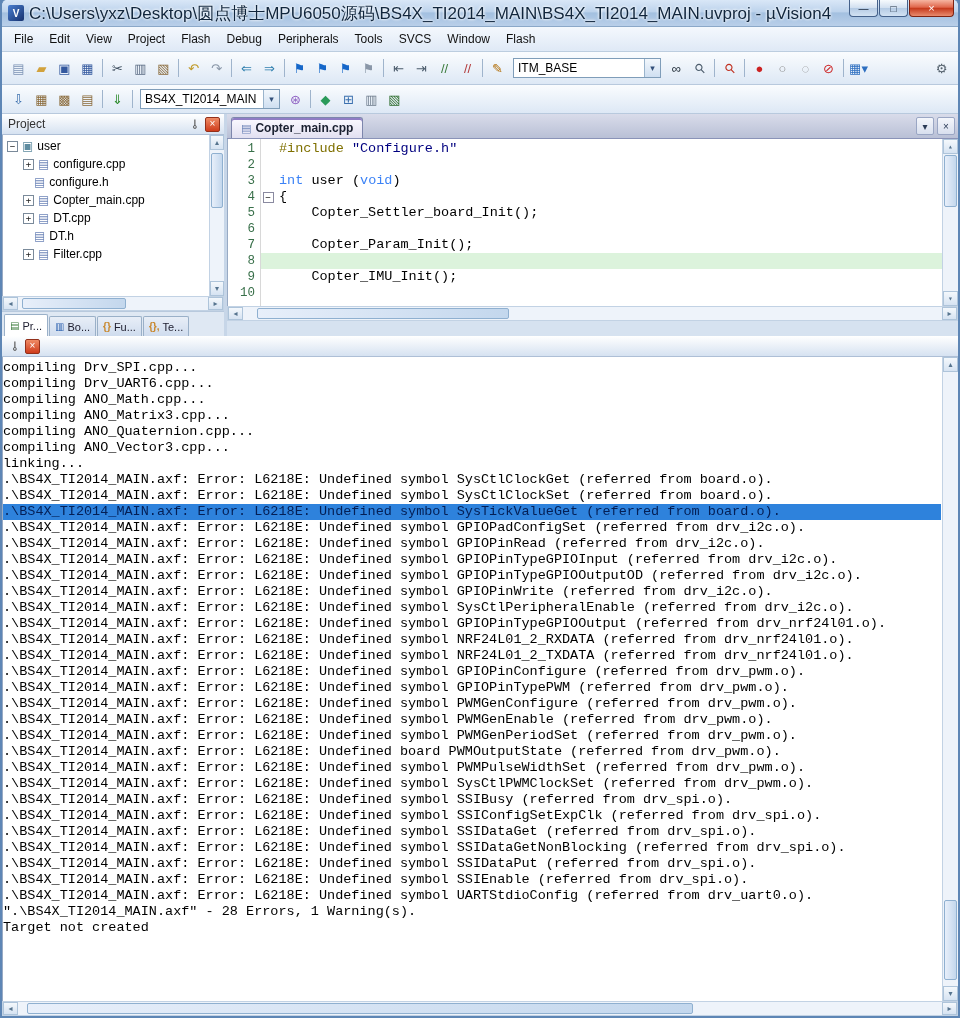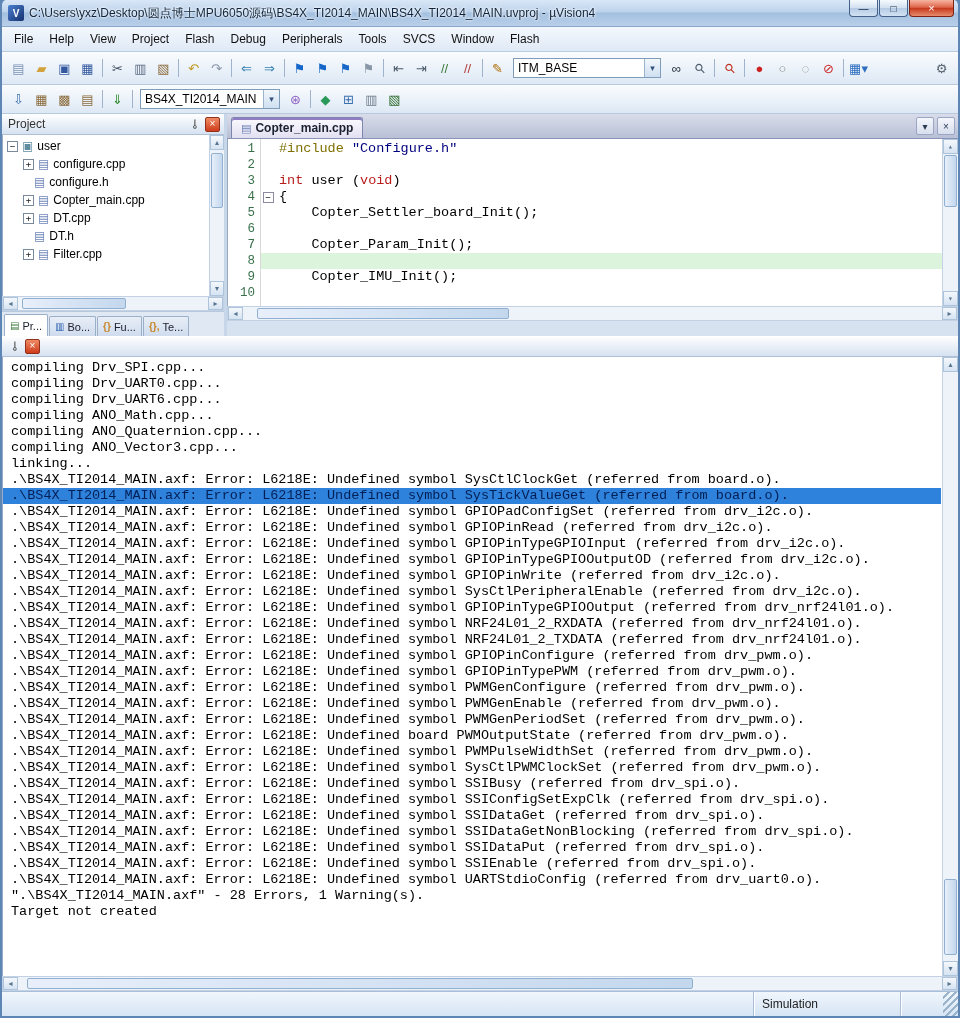--- a/index.html
+++ b/index.html
@@ -6,21 +6,21 @@
     font-family:"Liberation Sans","DejaVu Sans",sans-serif;font-size:12px;background:#5e86b5;}
   .window{width:960px;height:1018px;box-sizing:border-box;border:2px solid #5e86b5;border-top:none;
     border-radius:6px 6px 0 0;display:flex;flex-direction:column;background:#dce8f5;overflow:hidden;}
 
   
   .titlebar{height:26px;flex:0 0 26px;display:flex;align-items:center;padding:0 4px 0 6px;
     background:linear-gradient(#d9e7f7 0%,#bdd3ec 45%,#a3c0e0 50%,#b9cfe9 100%);
     border-bottom:1px solid #8ba8c8;border-radius:5px 5px 0 0;}
   .app-icon{width:16px;height:16px;margin-right:5px;border-radius:2px;display:flex;align-items:center;justify-content:center;
     background:linear-gradient(135deg,#4a7fd0,#16316e);color:#fff;font-size:10px;font-weight:bold;flex:0 0 16px;}
-  .title-text{flex:1;color:#10253c;font-size:12px;white-space:nowrap;overflow:hidden;text-overflow:ellipsis;
+  .title-text{flex:1;color:#10253c;font-size:17px;white-space:nowrap;overflow:hidden;text-overflow:ellipsis;
     text-shadow:0 0 3px #fff,0 0 3px #fff;}
   .win-controls{display:flex;gap:1px;align-self:flex-start;}
   .wbtn{height:17px;width:29px;box-sizing:border-box;border:1px solid #44618a;border-top:none;border-radius:0 0 4px 4px;
     display:flex;align-items:center;justify-content:center;font-size:10px;color:#16263a;
     background:linear-gradient(#f6fafd,#d2e0f0 48%,#b5cbe4 52%,#d2e2f3);}
   .wbtn.close-button{width:45px;color:#fff;border-color:#7e2312;
     background:linear-gradient(#f6b5a1,#e0674c 45%,#c63a1d 52%,#e88b6e);font-size:11px;}
 
   
   .menubar{height:24px;flex:0 0 24px;display:flex;align-items:center;padding-left:4px;
@@ -80,42 +80,42 @@
   .gutter{width:32px;flex:0 0 32px;padding-top:2px;border-right:1px solid #d8d8d8;}
   .gln{height:16px;line-height:16px;text-align:right;padding-right:5px;color:#39704a;font-size:12.5px;}
   .foldcol{width:14px;flex:0 0 14px;padding-top:2px;}
   .fln{height:16px;display:flex;align-items:center;justify-content:center;}
   .fbox{width:9px;height:9px;border:1px solid #8a8aa0;font:9px/8px "DejaVu Sans Mono",monospace;text-align:center;color:#222;background:#fff;}
   .codecol{flex:1;padding-top:2px;min-width:0;}
   .cln{height:16px;line-height:16px;white-space:pre;padding-left:4px;}
   .fln.hl,.cln.hl{background:#dcf3dc;}
   .tok-pp{color:#7f7000;}
   .tok-str{color:#00007f;}
-  .tok-kw{color:#b91c1c;}
+  .tok-kw{color:#3b82f6;}
   .tok-pl{color:#000;}
   .editor-below{height:15px;flex:0 0 15px;background:#d6e2f0;}
 
   
   .sb-h{height:15px;flex:0 0 15px;display:flex;background:#eef3fa;border:1px solid #c2d2e4;box-sizing:border-box;}
   .sb-v{position:absolute;top:0;bottom:0;right:0;width:16px;display:flex;flex-direction:column;background:#eef3fa;
     border-left:1px solid #c2d2e4;box-sizing:border-box;}
   .sb-btn{flex:0 0 15px;display:flex;align-items:center;justify-content:center;font-size:8px;color:#56748f;
     background:linear-gradient(#f4f8fc,#d6e3f2);border:1px solid #aec4da;box-sizing:border-box;}
   .sb-track{flex:1;position:relative;}
   .sb-thumb{position:absolute;background:linear-gradient(90deg,#e8effa,#c3d7ed);border:1px solid #8fb0d0;border-radius:2px;box-sizing:border-box;}
   .sb-h .sb-thumb{top:1px;bottom:1px;}
   .sb-v .sb-thumb{left:1px;right:1px;}
   .sb-v .sb-btn{flex-basis:15px;}
 
   
   .build{flex:1;display:flex;flex-direction:column;min-height:0;}
   .bbody{flex:1;position:relative;background:#fff;border:0 solid #98aac4;border-left-width:1px;overflow:hidden;}
   .blines{position:absolute;inset:3px 17px 0 0;font-family:"Liberation Mono","DejaVu Sans Mono",monospace;
     font-size:13.5px;}
-  .bline{height:16px;line-height:16px;white-space:pre;padding-left:8px;color:#000;}
+  .bline{height:16px;line-height:16px;white-space:pre;color:#000;}
   .bline.sel{background:#2e82dc;color:#041f55;}
 
   
   .statusbar{height:24px;flex:0 0 24px;display:flex;align-items:stretch;background:linear-gradient(#f0f6fc,#d6e4f4);
     border-top:1px solid #a9bed8;}
   .sb-spacer{flex:1;}
   .sb-cell{border-left:1px solid #aabfd6;box-shadow:inset 1px 0 0 #fff;display:flex;align-items:center;padding:0 8px;color:#222;}
   .sb-cell.mode{width:130px;}
   .sb-cell.small{width:26px;}
   .grip{width:15px;background:
@@ -131,21 +131,21 @@
     <div class="title-text">C:\Users\yxz\Desktop\圆点博士MPU6050源码\BS4X_TI2014_MAIN\BS4X_TI2014_MAIN.uvproj - µVision4</div>
     <div class="win-controls">
         <div class="wbtn minimize-button">—</div>
         <div class="wbtn maximize-button">□</div>
         <div class="wbtn close-button">×</div>
       </div>
   </div>
 
   <div class="menubar">
       <div class="mitem">File</div>
-      <div class="mitem">Help</div>
+      <div class="mitem">Edit</div>
       <div class="mitem">View</div>
       <div class="mitem">Project</div>
       <div class="mitem">Flash</div>
       <div class="mitem">Debug</div>
       <div class="mitem">Peripherals</div>
       <div class="mitem">Tools</div>
       <div class="mitem">SVCS</div>
       <div class="mitem">Window</div>
       <div class="mitem">Flash</div>
     </div>
@@ -367,27 +367,28 @@
   </div>
 
   <div class="build">
     <div class="phdr">
       <span class="phdr-pin">⊸</span>
       <span class="phdr-close">×</span>
     </div>
     <div class="bbody">
       <div class="blines">
           <div class="bline">compiling Drv_SPI.cpp...</div>
-          <div class="bline">compiling Drv_UART0.cpp...</div>
           <div class="bline">compiling Drv_UART6.cpp...</div>
           <div class="bline">compiling ANO_Math.cpp...</div>
+          <div class="bline">compiling ANO_Matrix3.cpp...</div>
           <div class="bline">compiling ANO_Quaternion.cpp...</div>
           <div class="bline">compiling ANO_Vector3.cpp...</div>
           <div class="bline">linking...</div>
           <div class="bline">.\BS4X_TI2014_MAIN.axf: Error: L6218E: Undefined symbol SysCtlClockGet (referred from board.o).</div>
+          <div class="bline">.\BS4X_TI2014_MAIN.axf: Error: L6218E: Undefined symbol SysCtlClockSet (referred from board.o).</div>
           <div class="bline sel">.\BS4X_TI2014_MAIN.axf: Error: L6218E: Undefined symbol SysTickValueGet (referred from board.o).</div>
           <div class="bline">.\BS4X_TI2014_MAIN.axf: Error: L6218E: Undefined symbol GPIOPadConfigSet (referred from drv_i2c.o).</div>
           <div class="bline">.\BS4X_TI2014_MAIN.axf: Error: L6218E: Undefined symbol GPIOPinRead (referred from drv_i2c.o).</div>
           <div class="bline">.\BS4X_TI2014_MAIN.axf: Error: L6218E: Undefined symbol GPIOPinTypeGPIOInput (referred from drv_i2c.o).</div>
           <div class="bline">.\BS4X_TI2014_MAIN.axf: Error: L6218E: Undefined symbol GPIOPinTypeGPIOOutputOD (referred from drv_i2c.o).</div>
           <div class="bline">.\BS4X_TI2014_MAIN.axf: Error: L6218E: Undefined symbol GPIOPinWrite (referred from drv_i2c.o).</div>
           <div class="bline">.\BS4X_TI2014_MAIN.axf: Error: L6218E: Undefined symbol SysCtlPeripheralEnable (referred from drv_i2c.o).</div>
           <div class="bline">.\BS4X_TI2014_MAIN.axf: Error: L6218E: Undefined symbol GPIOPinTypeGPIOOutput (referred from drv_nrf24l01.o).</div>
           <div class="bline">.\BS4X_TI2014_MAIN.axf: Error: L6218E: Undefined symbol NRF24L01_2_RXDATA (referred from drv_nrf24l01.o).</div>
           <div class="bline">.\BS4X_TI2014_MAIN.axf: Error: L6218E: Undefined symbol NRF24L01_2_TXDATA (referred from drv_nrf24l01.o).</div>
@@ -419,20 +420,14 @@
     </div>
     <div class="sb-h">
       <div class="sb-btn">◂</div>
       <div class="sb-track">
         <div class="sb-thumb" style="left:1%;width:72%;"></div>
       </div>
       <div class="sb-btn">▸</div>
     </div>
   </div>
 
-  <div class="statusbar">
-    <div class="sb-spacer"></div>
-    <div class="sb-cell mode">Simulation</div>
-    <div class="sb-cell small"></div>
-    <div class="grip"></div>
-  </div>
 
 </div>
 
 </body></html>

